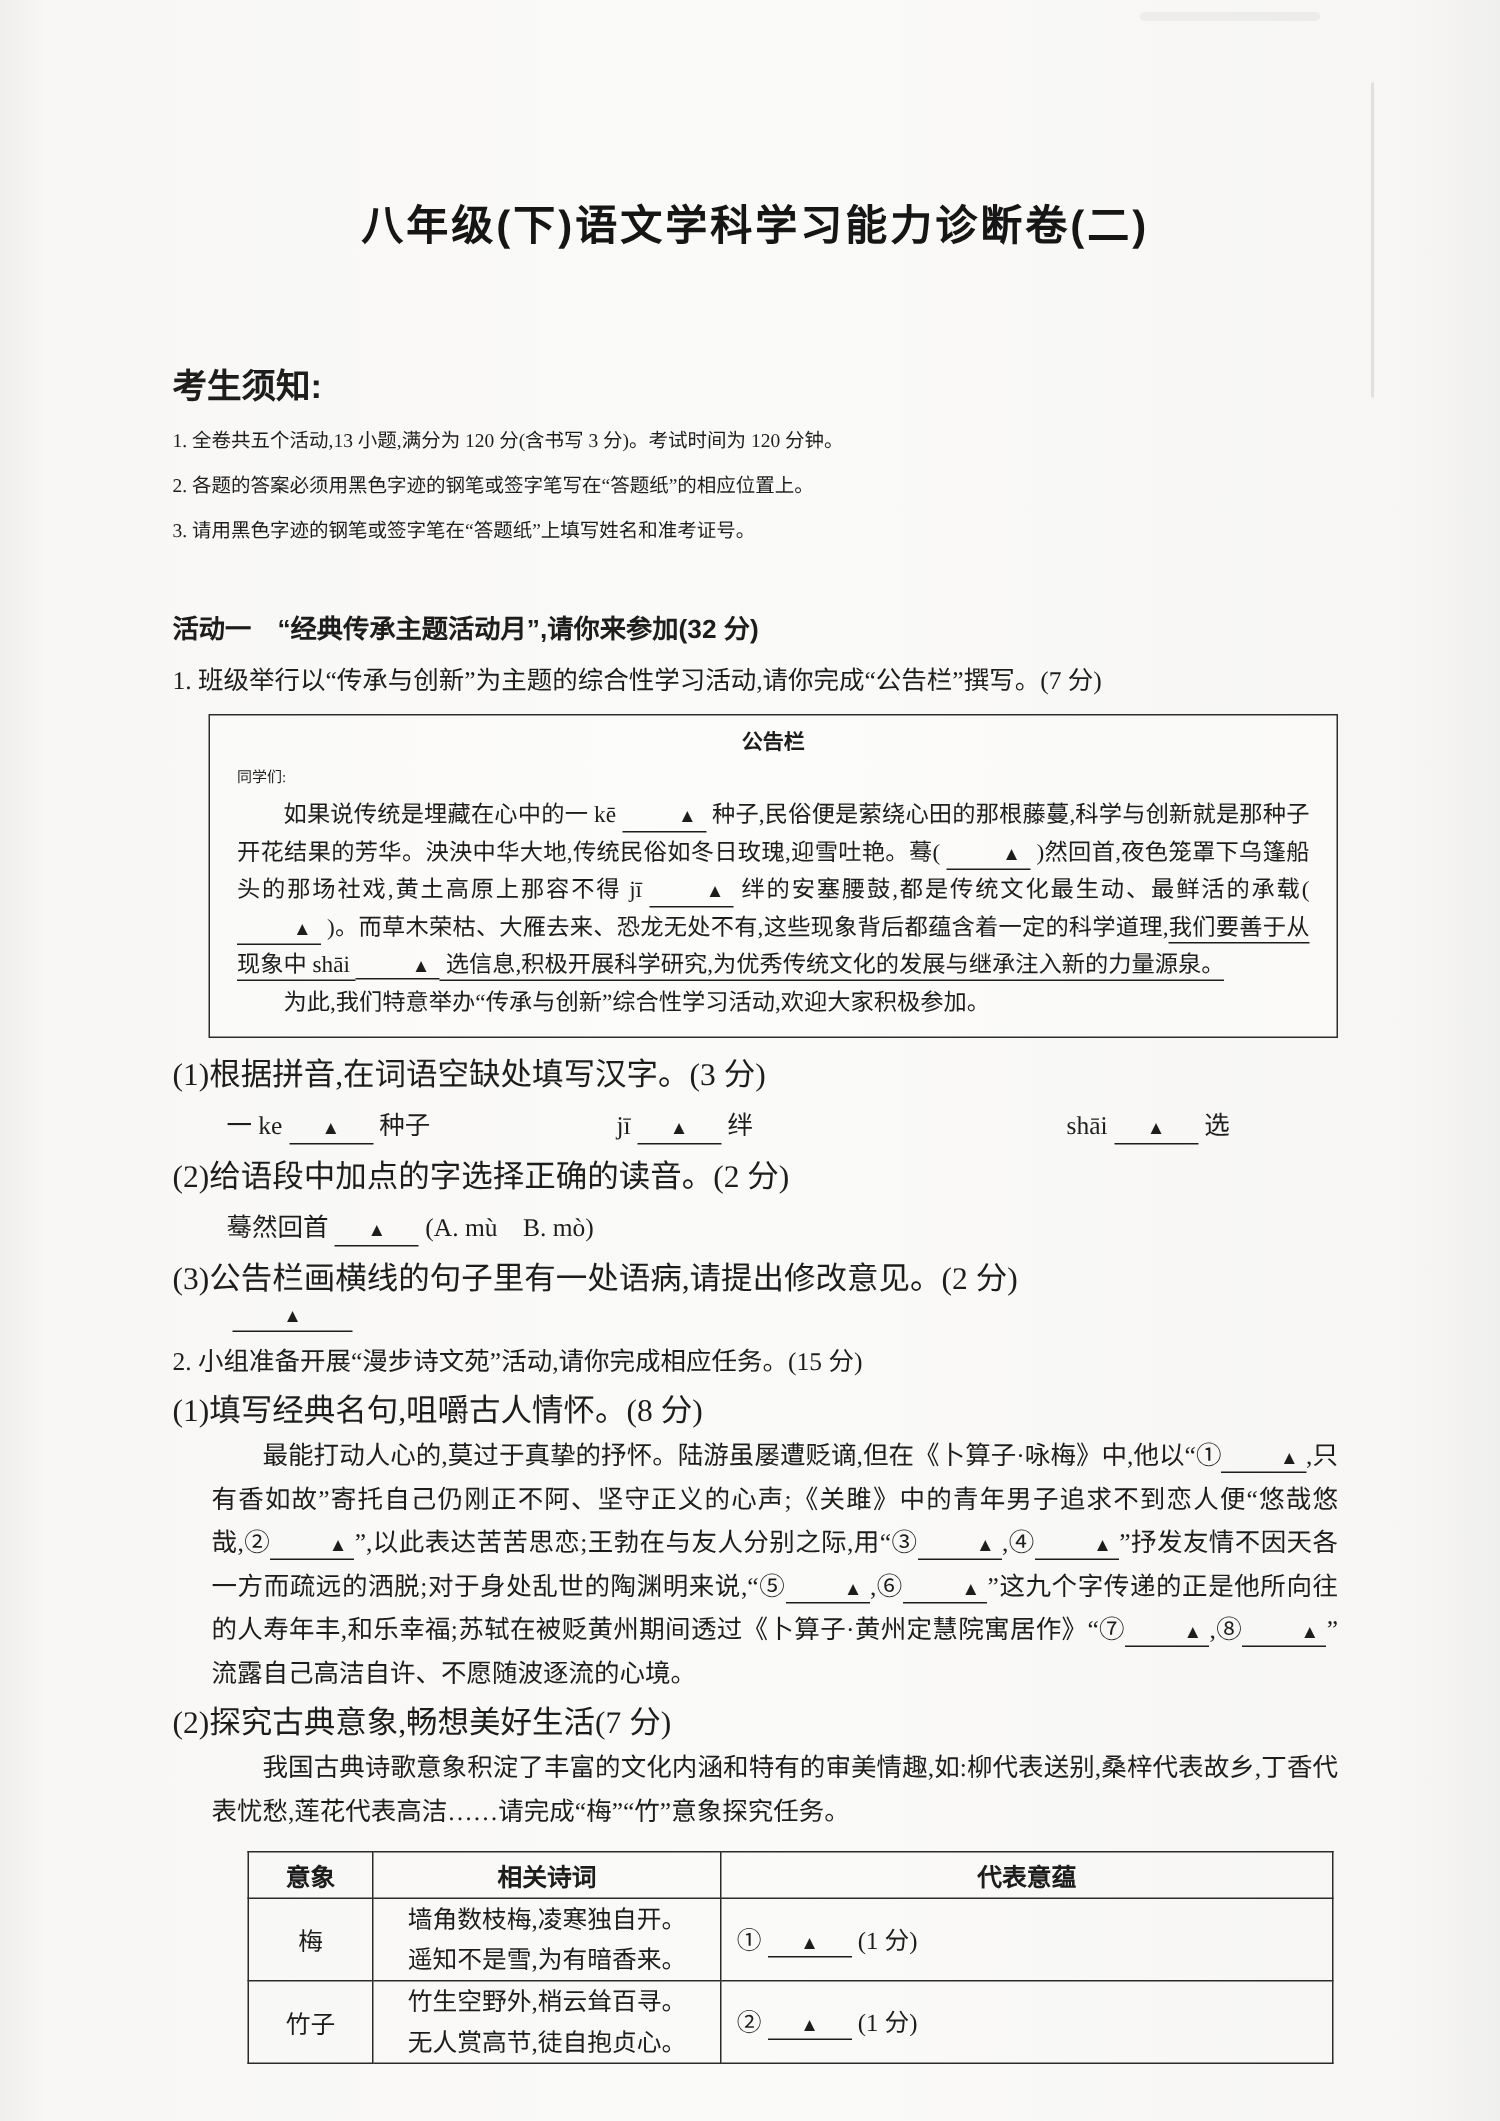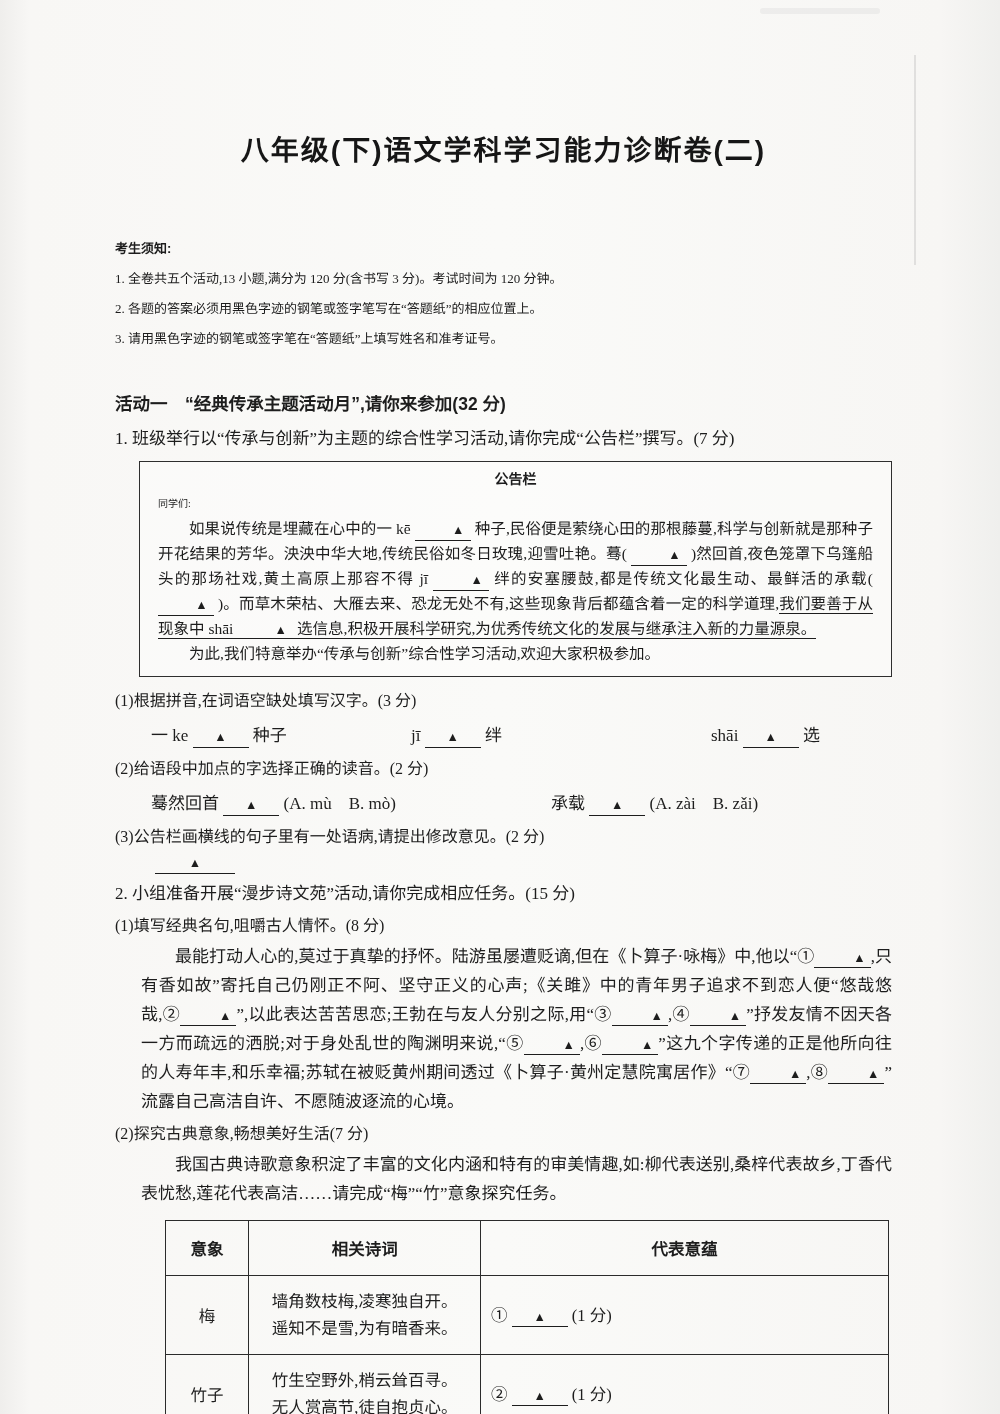--- a/index.html
+++ b/index.html
@@ -23,40 +23,40 @@
   }
   .artifact-smudge{
     position:absolute;top:8px;right:120px;width:120px;height:6px;
     background:rgba(150,150,150,.10);border-radius:3px;
   }
   .title{
     font-family:"Liberation Sans","DejaVu Sans",sans-serif;
     font-weight:bold;font-size:28px;text-align:center;
     letter-spacing:2px;margin:0 0 70px 0;color:#161616;
   }
-  .notice-heading{font-family:"Liberation Sans","DejaVu Sans",sans-serif;font-weight:bold;font-size:13px;margin-bottom:7px;}
+  .notice-heading{font-family:"Liberation Sans","DejaVu Sans",sans-serif;font-weight:bold;font-size:23px;margin-bottom:7px;}
   .notice-item{font-size:13px;line-height:30px;}
   .activity-heading{
     font-family:"Liberation Sans","DejaVu Sans",sans-serif;
     font-weight:bold;font-size:17.5px;margin-top:36px;margin-bottom:10px;
   }
   .stem{font-size:17px;line-height:28px;}
   .board{
     border:1.5px solid #2e2e2e;
     margin:8px 0 10px 24px;
     padding:6px 18px 10px 18px;
     background:rgba(255,255,255,.35);
   }
   .board-title{
     font-family:"Liberation Sans","DejaVu Sans",sans-serif;
     font-weight:bold;font-size:14px;text-align:center;margin-bottom:4px;
   }
   .board-salutation{font-size:10px;line-height:24px;}
   .board-para{font-size:15.5px;line-height:25px;text-align:justify;text-indent:2em;margin:0;}
-  .sub-stem{font-size:16px;line-height:28px;margin-top:4px;}
+  .sub-stem{font-size:21px;line-height:28px;margin-top:4px;}
   .answer-row{
     display:flex;margin:6px 0 4px 36px;font-size:17px;line-height:30px;
   }
   .answer-row .group{white-space:nowrap;}
   .pinyin-row .group:nth-child(1){width:260px;}
   .pinyin-row .group:nth-child(2){width:300px;}
   .reading-row .group:nth-child(1){width:400px;}
   .blank{
     display:inline-block;min-width:46px;text-align:center;
     border-bottom:1.4px solid #1d1d1d;
@@ -72,21 +72,21 @@
   .standalone-blank{margin:2px 0 4px 40px;}
   .rich-para{
     font-size:17px;line-height:29px;text-align:justify;text-indent:2em;
     margin:2px 0 0 26px;
   }
   .explore-table{
     border-collapse:collapse;margin:12px 0 0 50px;width:724px;
     font-size:16.5px;
   }
   .explore-table th,.explore-table td{
-    border:1.6px solid #2b2b2b;padding:12px 10px;
+    border:1.6px solid #2b2b2b;padding:0 10px;
   }
   .explore-table th{
     font-weight:bold;height:30px;text-align:center;
     font-family:"Liberation Serif","DejaVu Serif",serif;
   }
   .col-image{width:64px;text-align:center;}
   .col-poem{width:218px;text-align:center;}
   .col-meaning{width:400px;}
   .poem-line{line-height:27px;}
   .meaning-cell{padding-left:16px;}
@@ -121,21 +121,20 @@
   <div class="sub-stem">(1)根据拼音,在词语空缺处填写汉字。(3 分)</div>
   <div class="answer-row pinyin-row">
     <span class="group"><span>一 ke </span><span class="blank">▲</span><span> 种子</span></span>
     <span class="group"><span>jī </span><span class="blank">▲</span><span> 绊</span></span>
     <span class="group"><span>shāi </span><span class="blank">▲</span><span> 选</span></span>
   </div>
 
   <div class="sub-stem">(2)给语段中加点的字选择正确的读音。(2 分)</div>
   <div class="answer-row reading-row">
     <span class="group"><span class="dot">蓦</span><span>然回首 </span><span class="blank">▲</span><span> (A. mù　B. mò)</span></span>
-    <span class="group"><span>承</span><span class="dot">载</span><span> </span><span class="blank">▲</span><span> (A. zài　B. zǎi)</span></span>
   </div>
 
   <div class="sub-stem">(3)公告栏画横线的句子里有一处语病,请提出修改意见。(2 分)</div>
   <div class="standalone-blank"><span class="blank blank-wide">▲</span></div>
 
   <div class="stem" style="margin-top:6px;">2. 小组准备开展“漫步诗文苑”活动,请你完成相应任务。(15 分)</div>
 
   <div class="sub-stem">(1)填写经典名句,咀嚼古人情怀。(8 分)</div>
   <p class="rich-para"><span>最能打动人心的,莫过于真挚的抒怀。陆游虽屡遭贬谪,但在《卜算子·咏梅》中,他以“①</span><span class="blank">▲</span><span>,只有香如故”寄托自己仍刚正不阿、坚守正义的心声;《关雎》中的青年男子追求不到恋人便“悠哉悠哉,②</span><span class="blank">▲</span><span>”,以此表达苦苦思恋;王勃在与友人分别之际,用“③</span><span class="blank">▲</span><span>,④</span><span class="blank">▲</span><span>”抒发友情不因天各一方而疏远的洒脱;对于身处乱世的陶渊明来说,“⑤</span><span class="blank">▲</span><span>,⑥</span><span class="blank">▲</span><span>”这九个字传递的正是他所向往的人寿年丰,和乐幸福;苏轼在被贬黄州期间透过《卜算子·黄州定慧院寓居作》“⑦</span><span class="blank">▲</span><span>,⑧</span><span class="blank">▲</span><span>”流露自己高洁自许、不愿随波逐流的心境。</span></p>
 

